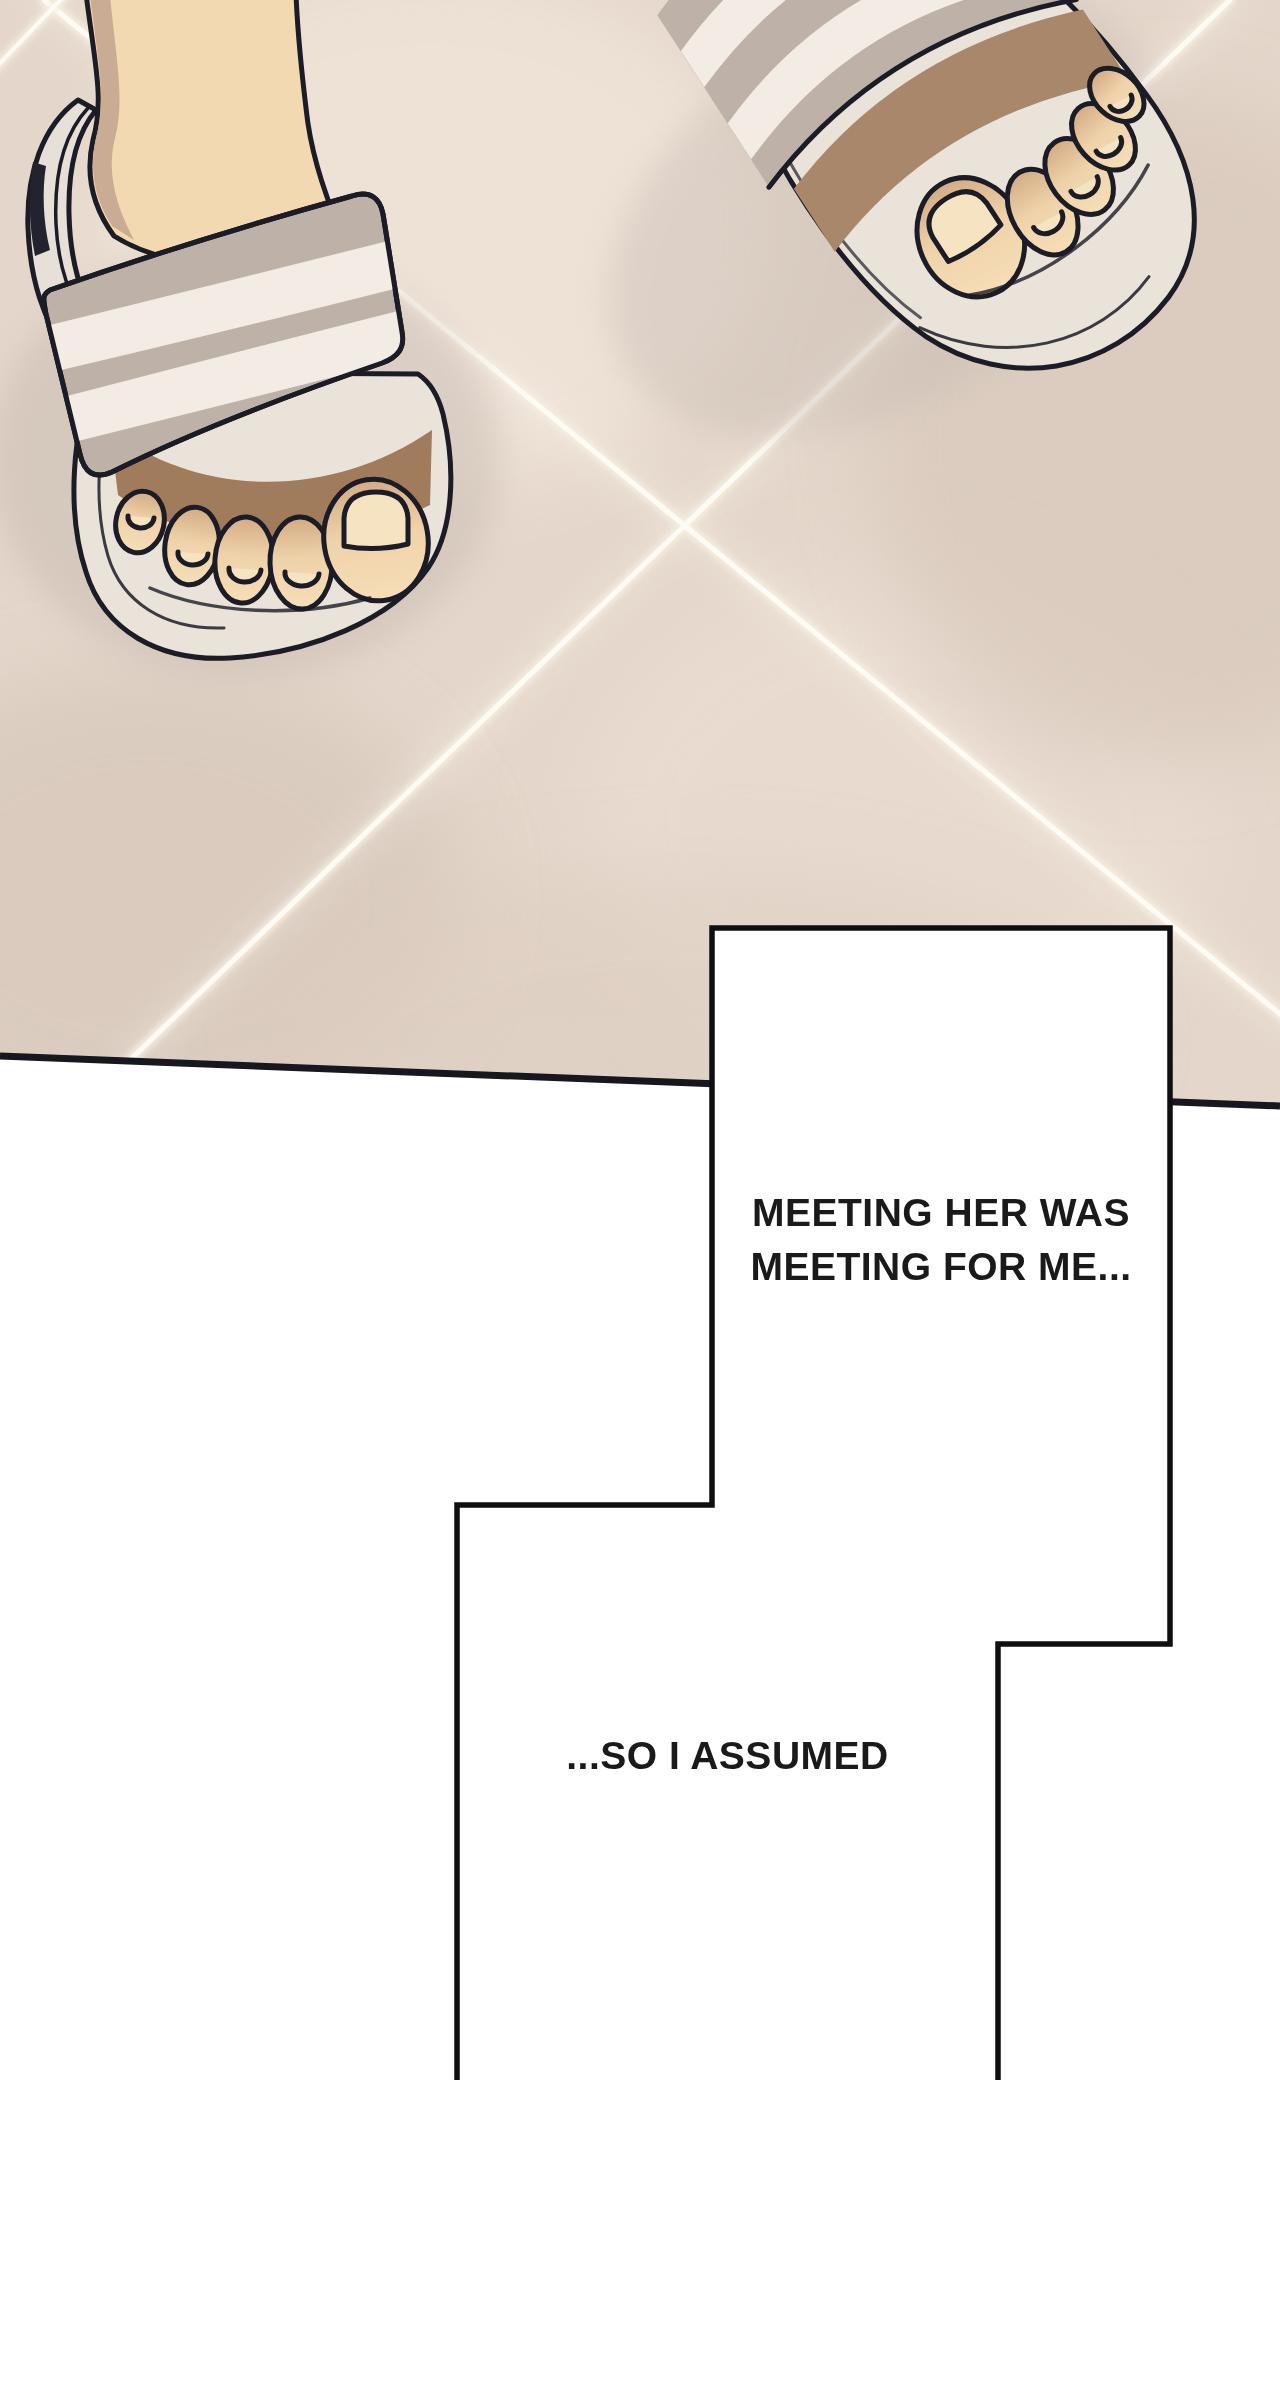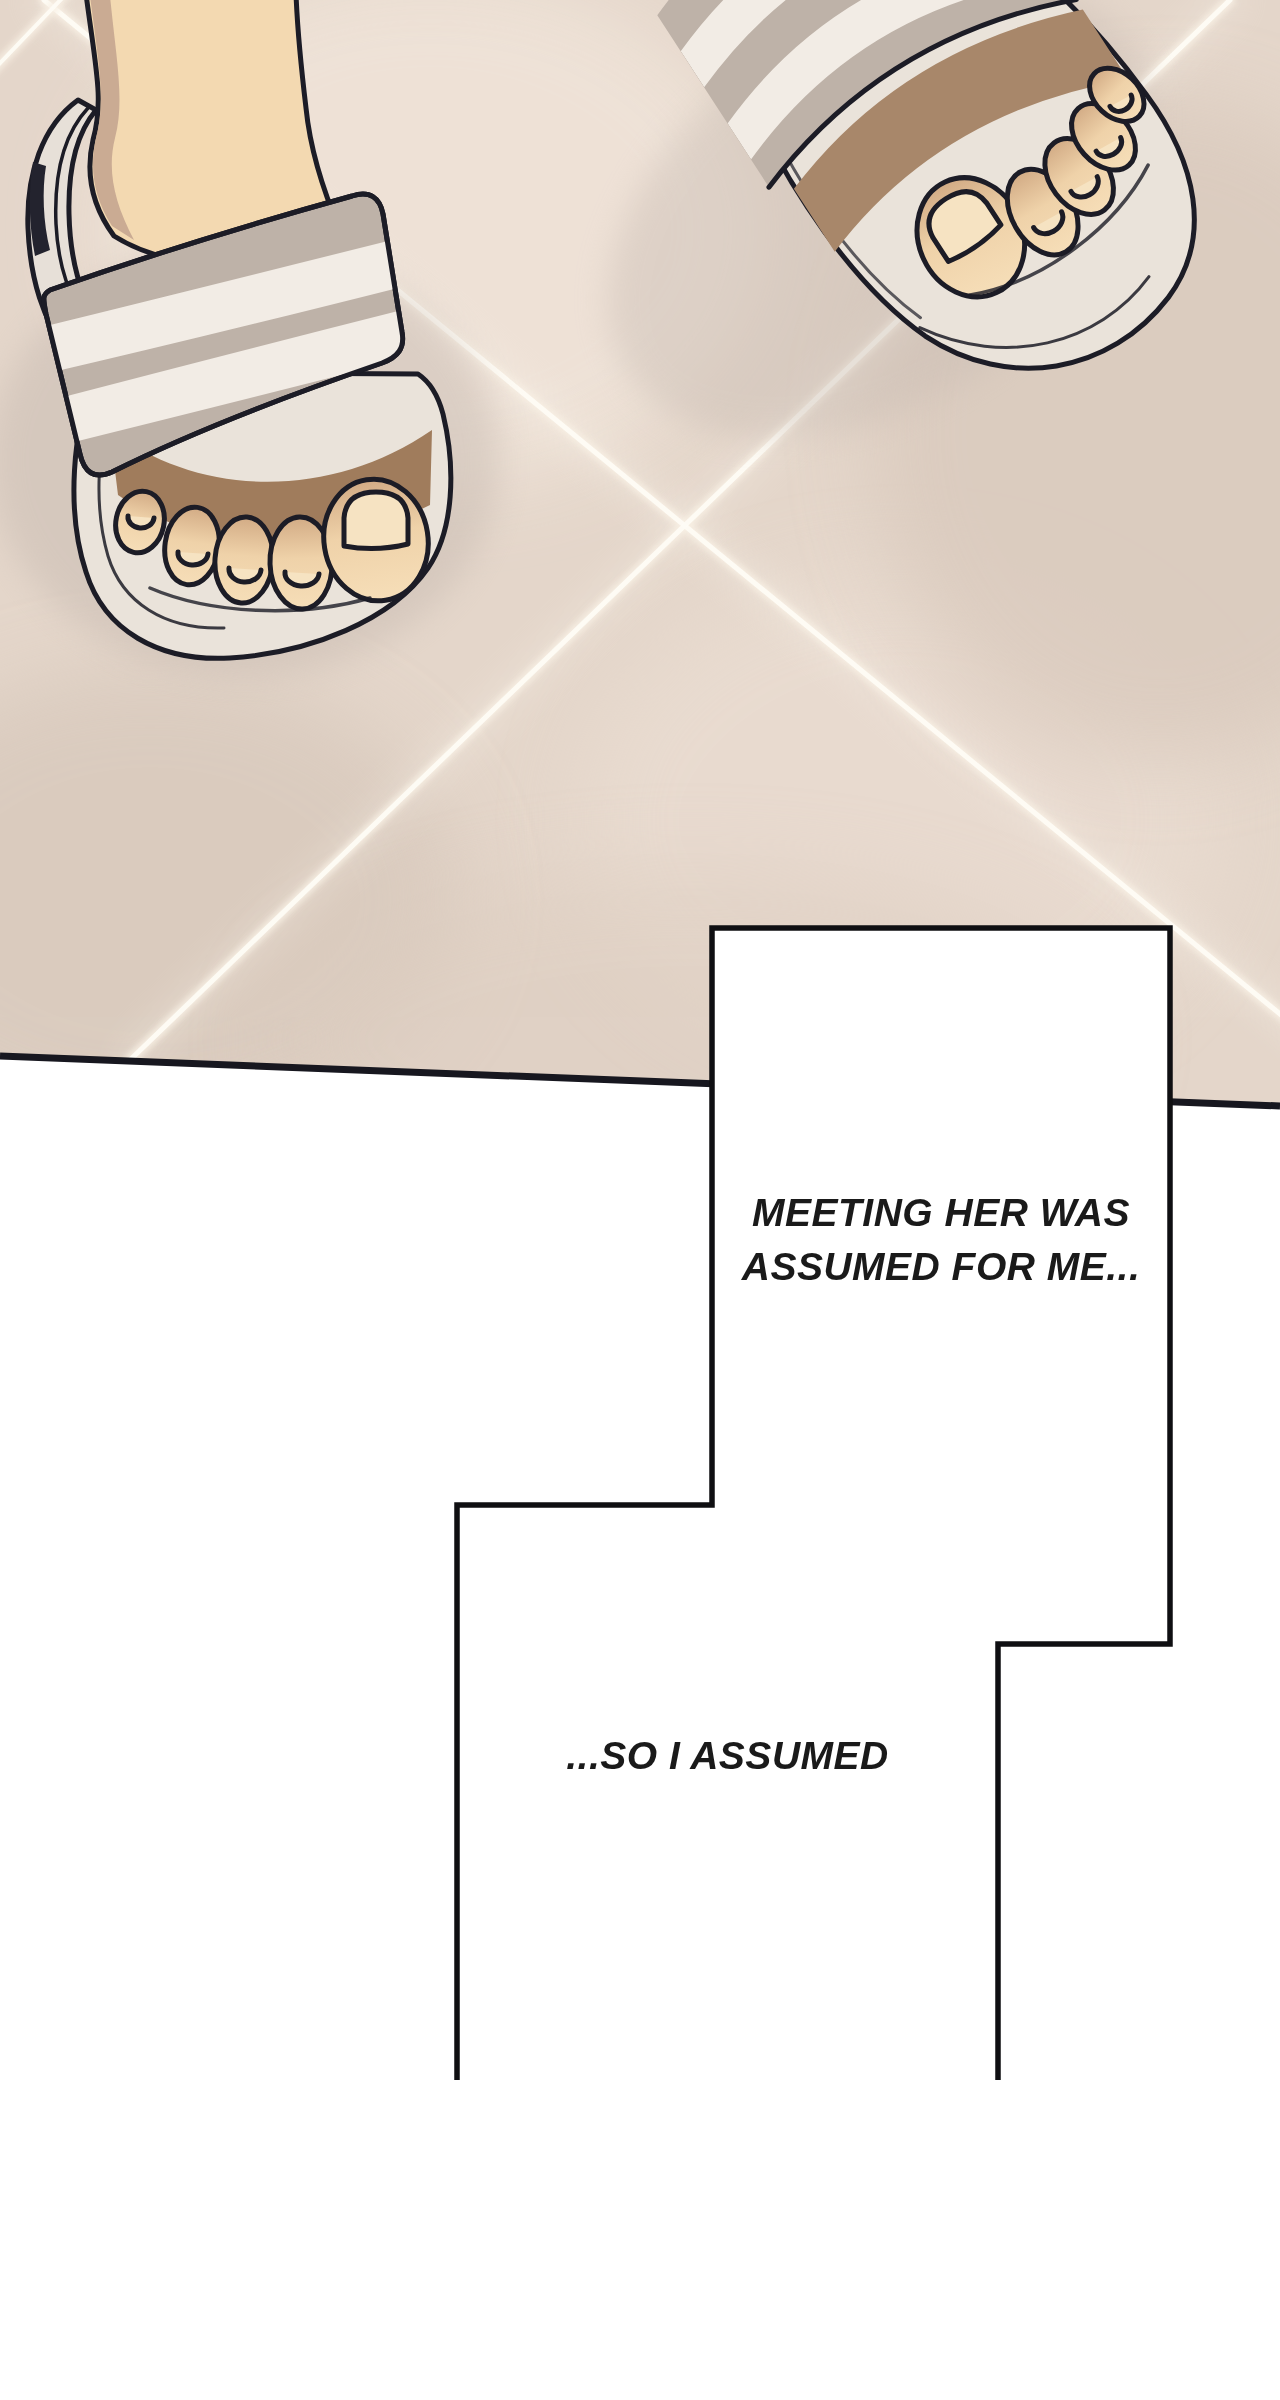--- a/index.html
+++ b/index.html
@@ -2,21 +2,20 @@
 <html><head>
 <meta charset="utf-8">
 <style>
   html,body{margin:0;padding:0;background:#ffffff;}
   #page{
     position:relative;
     width:1280px;height:2080px;
     background:#ffffff;
     overflow:hidden;
     font-family:"Liberation Sans", sans-serif;
-    font-style:italic;
   }
   #scene{position:absolute;left:0;top:0;}
   #panels{position:absolute;left:0;top:0;pointer-events:none;}
   .caption{
     position:absolute;
     text-align:center;
     color:#1a1a1a;
     font-weight:700;
     font-size:39px;
     line-height:54px;
@@ -160,20 +159,20 @@
 
     <line x1="0" y1="1056" x2="1280" y2="1106" stroke="#17171f" stroke-width="7"></line>
   </svg>
 
   <svg id="panels" width="1280" height="2400" viewBox="0 0 1280 2400">
     <path d="M712,928 L1170,928 L1170,1644 L998,1644 L998,2156 L457,2156 L457,1505 L712,1505 Z" fill="#ffffff" stroke="#0f0f12" stroke-width="5.5" stroke-linejoin="miter"></path>
   </svg>
 
   <div class="caption" id="cap1">
     <div>MEETING HER WAS</div>
-    <div>ASSUMED FOR ME...</div>
+    <div>MEETING FOR ME...</div>
   </div>
 
   <div class="caption" id="cap2">
     <div>...SO I ASSUMED</div>
   </div>
 
 </div>
 
 </body></html>

